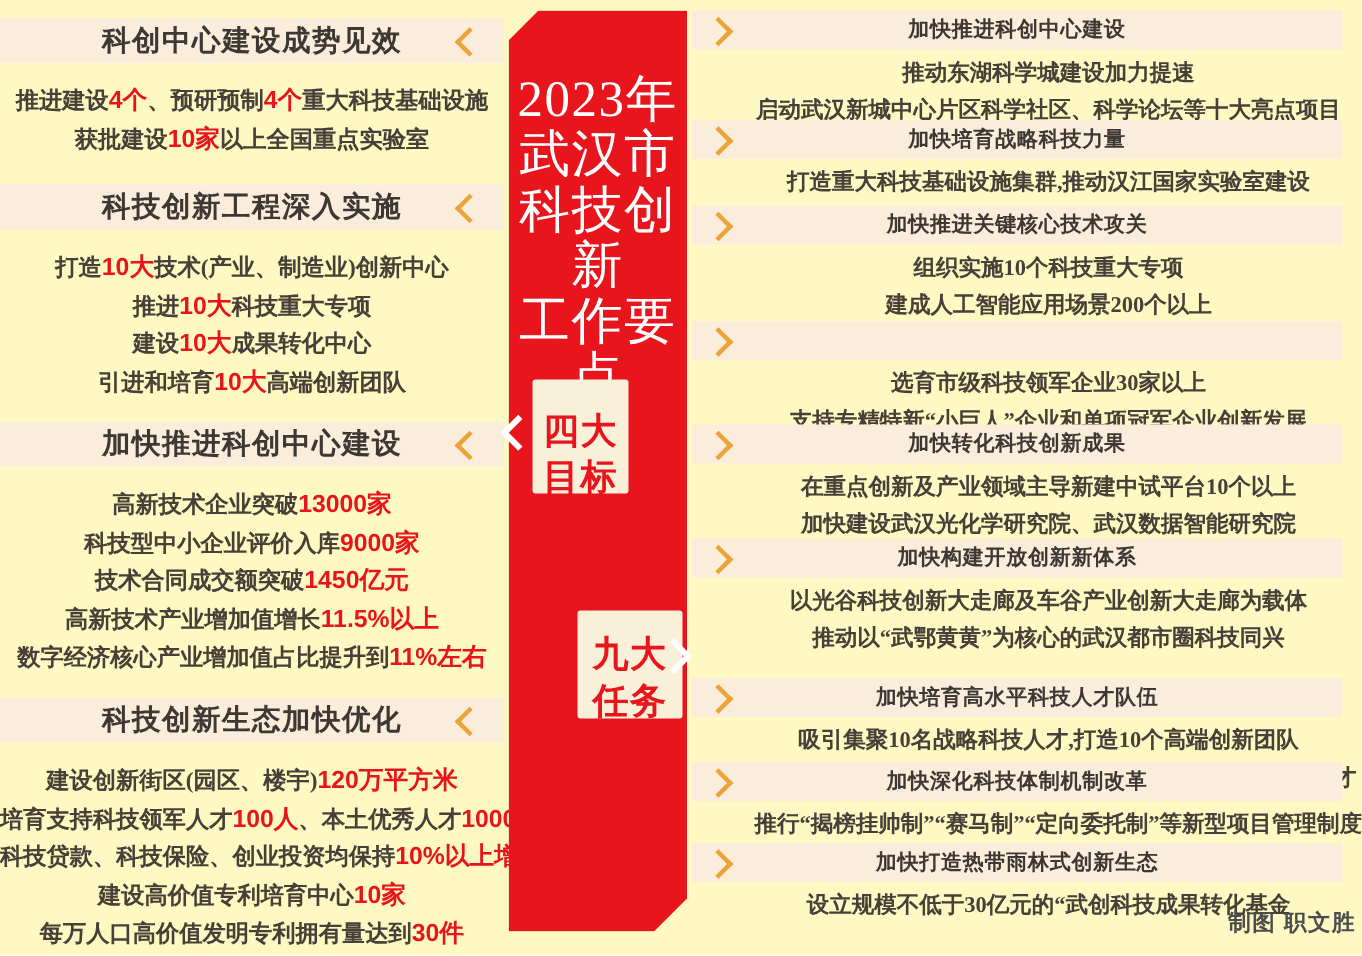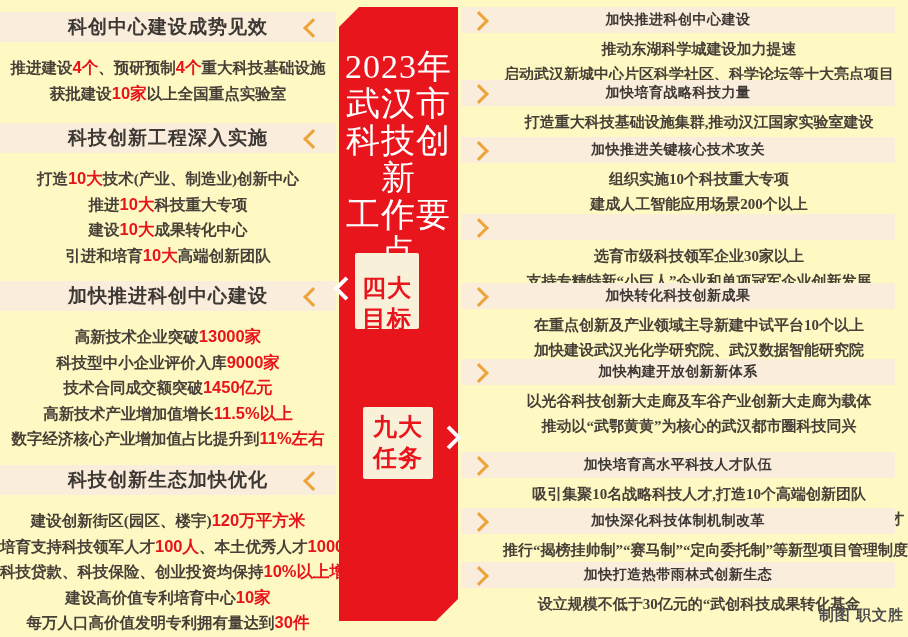--- a/index.html
+++ b/index.html
@@ -50,21 +50,21 @@
   .chev-white{border-top:4px solid #ffffff;border-right:4px solid #ffffff;width:13px;height:13px;}
 
   
   .banner{position:absolute;left:339px;top:7px;width:119px;height:614px;background:#e8151d;
           clip-path:polygon(20px 0px,119px 0px,119px 592px,97px 614px,0px 614px,0px 20px);}
   .banner-title{margin-top:41px;text-align:center;}
   .btl{color:#ffffff;font-weight:normal;font-size:34px;line-height:37px;letter-spacing:1px;
        font-family:"Liberation Serif",serif;}
   .label-box{position:absolute;background:#f9f0da;text-align:center;border-radius:2px;}
   .goals-box{left:16px;top:246px;width:64px;height:76px;padding-top:20px;box-sizing:border-box;}
-  .tasks-box{left:24px;top:400px;width:70px;height:72px;padding-top:5px;box-sizing:border-box;}
+  .tasks-box{left:46px;top:400px;width:70px;height:72px;padding-top:15px;box-sizing:border-box;}
   .lbl{color:#e8151d;font-weight:bold;font-size:24px;line-height:31px;
        font-family:"Liberation Serif",serif;letter-spacing:1px;}
   .goals-chev{position:absolute;left:337px;top:280px;}
   .tasks-chev{position:absolute;left:441px;top:429px;}
 
   .credit{position:absolute;right:4px;top:606px;font-size:15px;font-weight:bold;color:#4c4c4c;
           letter-spacing:1px;}
 </style>
 </head>
 <body>

